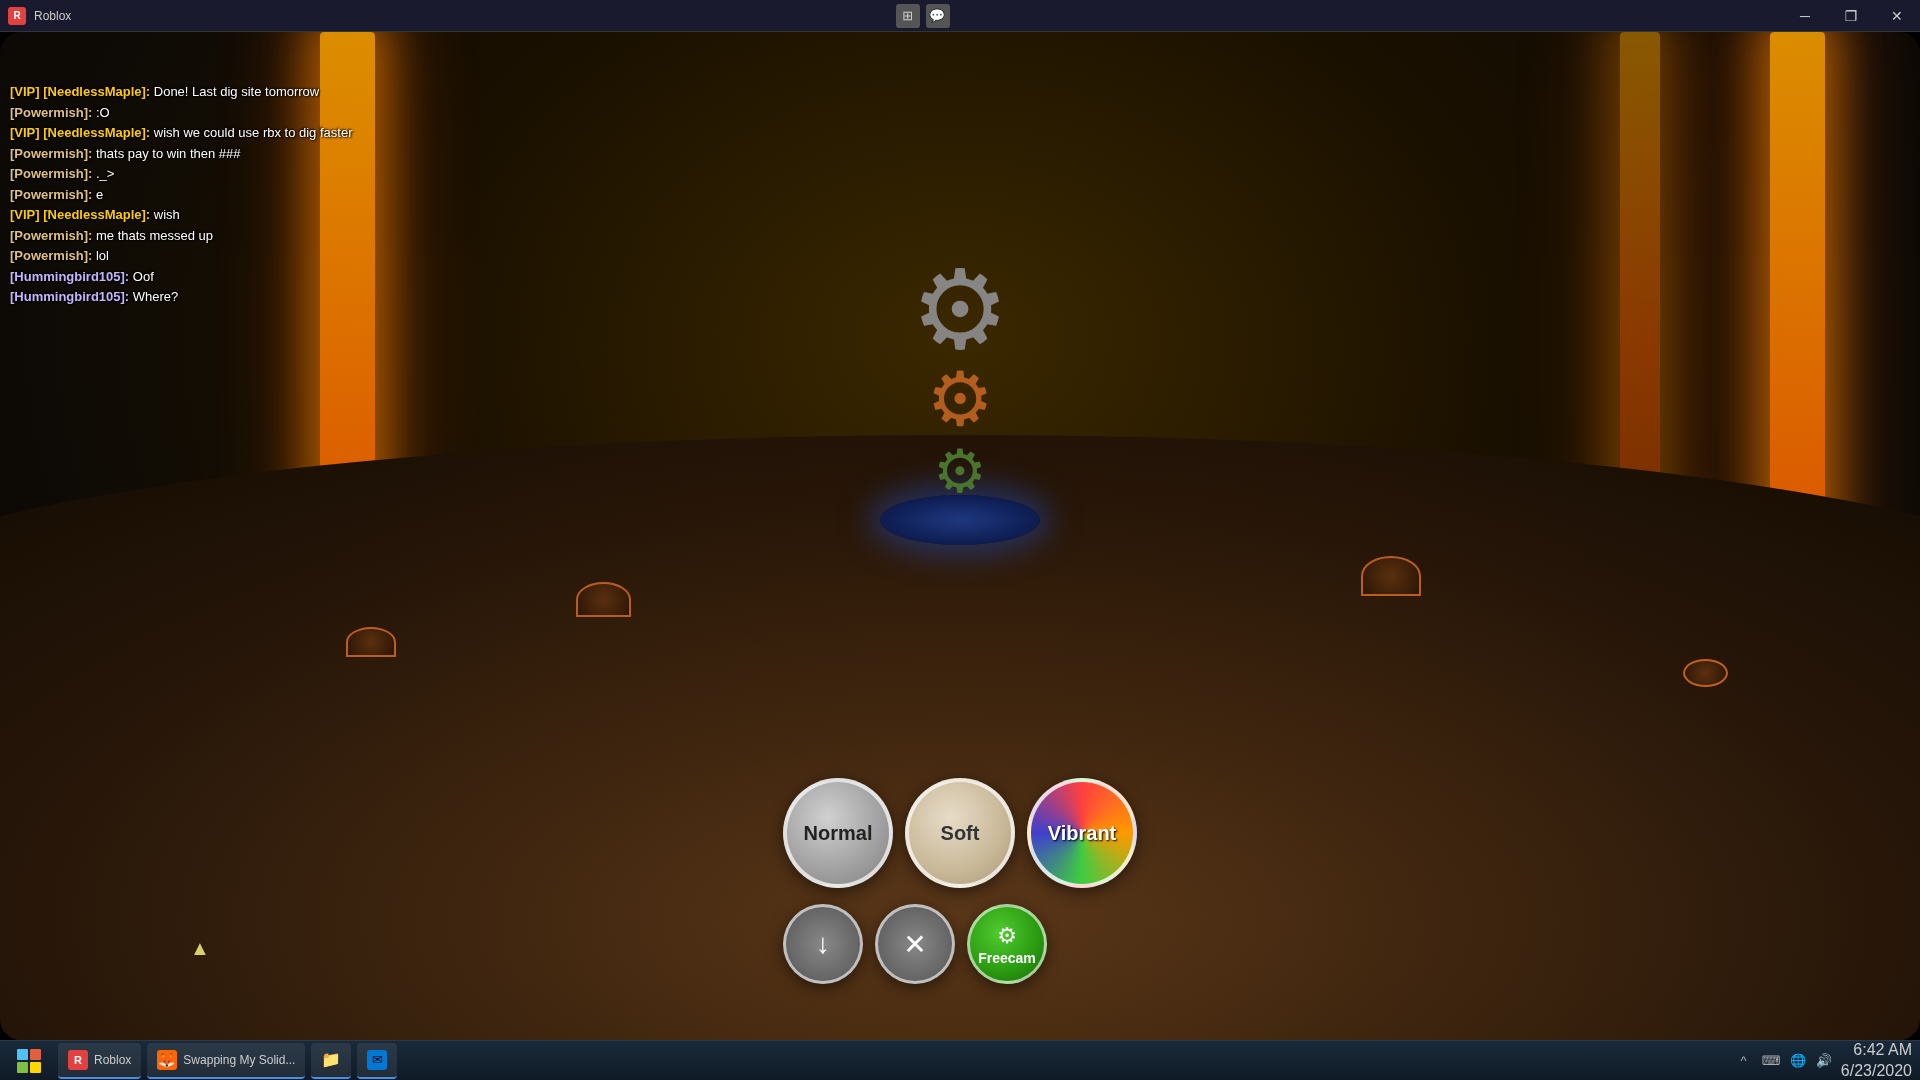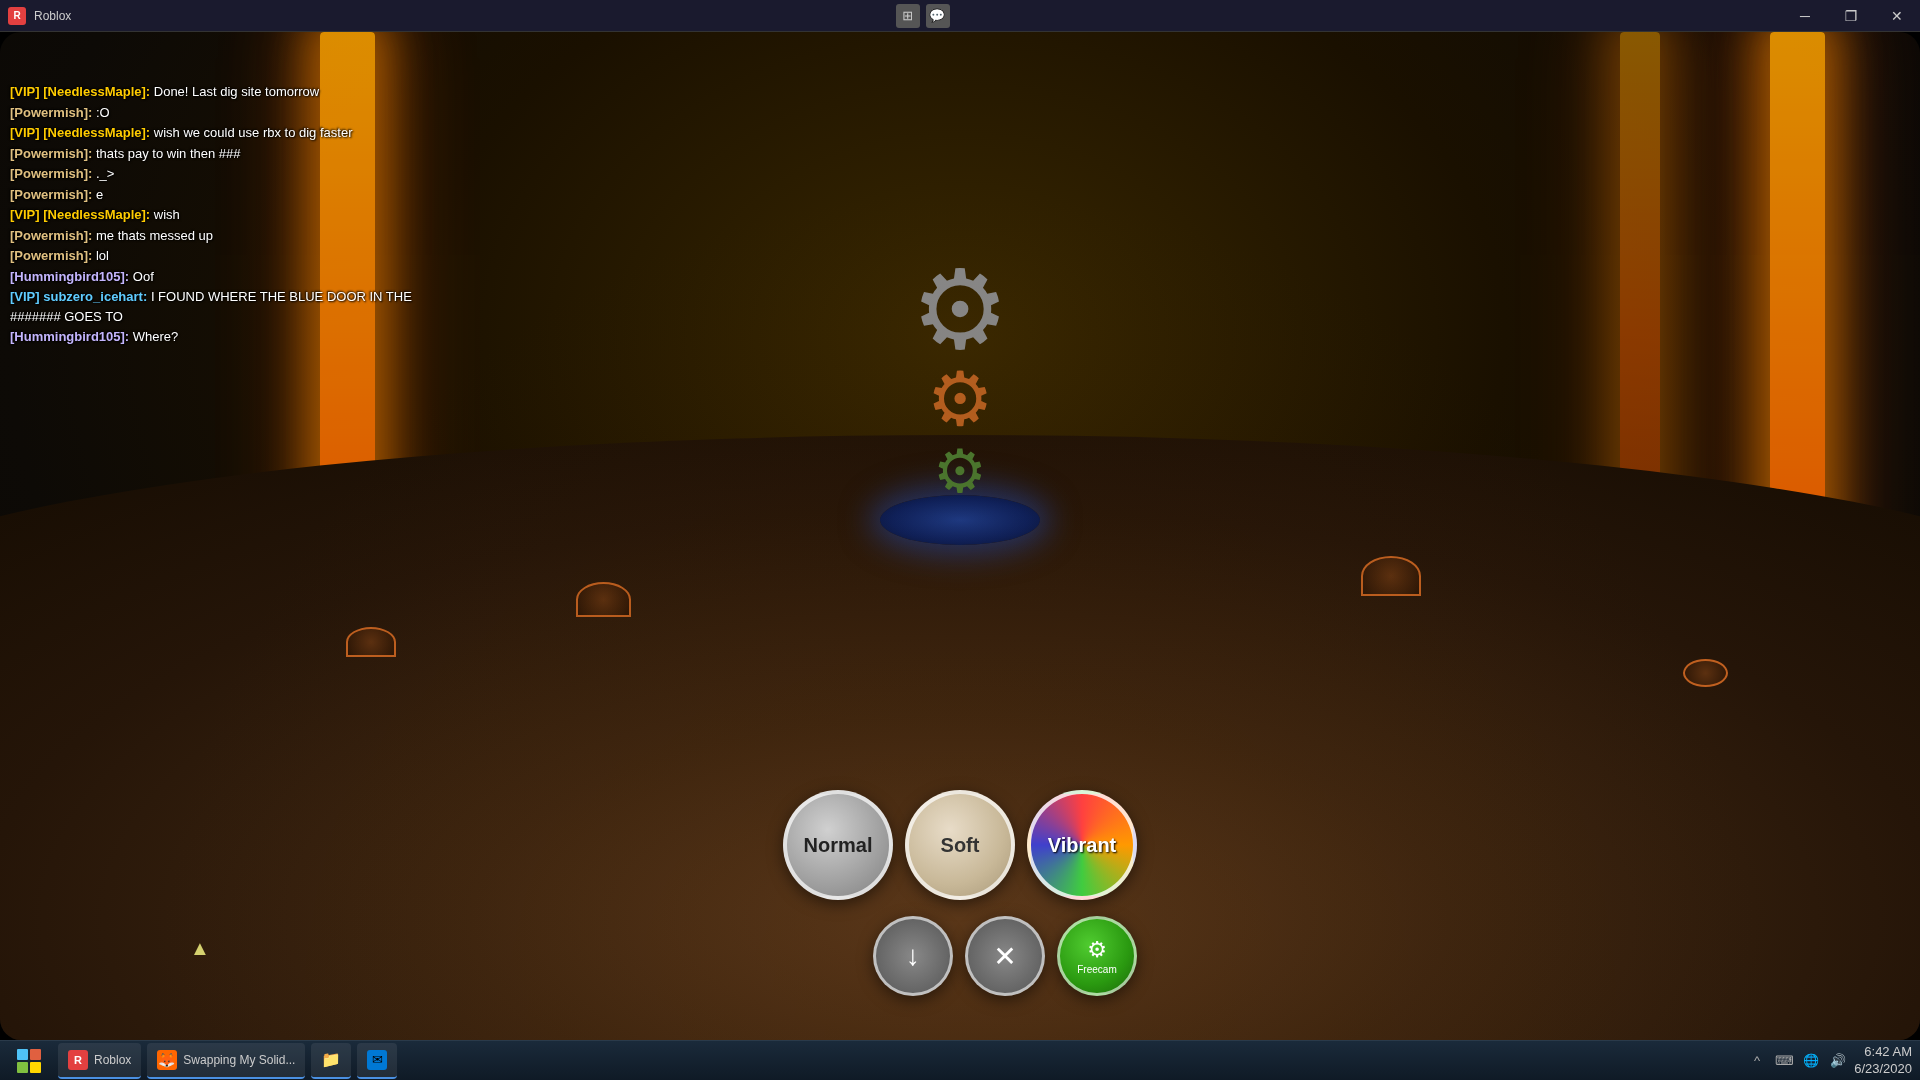--- a/index.html
+++ b/index.html
@@ -207,26 +207,26 @@
     }
     .chat-name-vip { color: #ffcc00; font-weight: bold; }
     .chat-name-normal { color: #e0c080; font-weight: bold; }
     .chat-name-hummingbird { color: #c4b5fd; font-weight: bold; }
     .chat-name-subzero { color: #60ccff; font-weight: bold; }
     .chat-text { color: #ffffff; }
 
     
     #hud-bottom {
       position: absolute;
-      bottom: 44px;
+      bottom: 56px;
       left: 50%;
       transform: translateX(-50%);
       display: flex;
       flex-direction: column;
-      align-items: flex-end;
+      align-items: flex-start;
       gap: 16px;
       z-index: 20;
     }
 
     #filter-buttons {
       display: flex;
       gap: 12px;
       align-items: center;
     }
 
@@ -282,22 +282,22 @@
       color: white;
     }
     #btn-freecam {
       background: radial-gradient(circle at 40% 35%, #50cc30, #2a9910 60%, #1a6608);
       color: white;
       flex-direction: column;
       font-size: 20px;
       gap: 2px;
     }
     #btn-freecam .freecam-label {
-      font-size: 10px;
-      font-weight: normal;
+      font-size: 14px;
+      font-weight: bold;
       color: white;
       line-height: 1;
     }
 
     
     #taskbar {
       position: absolute;
       bottom: 0; left: 0; right: 0;
       height: 40px;
       background: linear-gradient(to bottom, #1a2a3a, #0f1a26);
@@ -344,21 +344,21 @@
       display: flex; align-items: center; gap: 6px; padding-right: 8px;
     }
     .taskbar-right-icon {
       width: 20px; height: 20px;
       display: flex; align-items: center; justify-content: center;
       color: #aaa; font-size: 13px; cursor: pointer;
     }
     #clock {
       text-align: right;
       color: #ccc;
-      font-size: 13px;
+      font-size: 16px;
       line-height: 1.3;
     }
     .taskbar-tray-icon {
       color: #aaa; font-size: 13px;
       padding: 0 2px; cursor: pointer;
     }
 
     
     #arrow-indicator {
       position: absolute;
@@ -433,21 +433,20 @@
   <div class="chat-line"><span class="chat-name-vip">[VIP] [NeedlessMaple]:</span><span class="chat-text"> Done! Last dig site tomorrow</span></div>
       <div class="chat-line"><span class="chat-name-normal">[Powermish]:</span><span class="chat-text"> :O</span></div>
       <div class="chat-line"><span class="chat-name-vip">[VIP] [NeedlessMaple]:</span><span class="chat-text"> wish we could use rbx to dig faster</span></div>
       <div class="chat-line"><span class="chat-name-normal">[Powermish]:</span><span class="chat-text"> thats pay to win then ###</span></div>
       <div class="chat-line"><span class="chat-name-normal">[Powermish]:</span><span class="chat-text"> ._&gt;</span></div>
       <div class="chat-line"><span class="chat-name-normal">[Powermish]:</span><span class="chat-text"> e</span></div>
       <div class="chat-line"><span class="chat-name-vip">[VIP] [NeedlessMaple]:</span><span class="chat-text"> wish</span></div>
       <div class="chat-line"><span class="chat-name-normal">[Powermish]:</span><span class="chat-text"> me thats messed up</span></div>
       <div class="chat-line"><span class="chat-name-normal">[Powermish]:</span><span class="chat-text"> lol</span></div>
       <div class="chat-line"><span class="chat-name-hummingbird">[Hummingbird105]:</span><span class="chat-text"> Oof</span></div>
-      <div class="chat-line"><span class="chat-name-subzero">[VIP] subzero_icehart:</span><span class="chat-text"> I FOUND WHERE THE BLUE DOOR IN THE ####### GOES TO</span></div>
       <div class="chat-line"><span class="chat-name-hummingbird">[Hummingbird105]:</span><span class="chat-text"> Where?</span></div>
     </div>
 
   <div id="arrow-indicator">▲</div>
 
   <div id="hud-bottom">
     <div id="filter-buttons">
       <div class="filter-btn" id="btn-normal">Normal</div>
       <div class="filter-btn" id="btn-soft">Soft</div>
       <div class="filter-btn" id="btn-vibrant">Vibrant</div>

